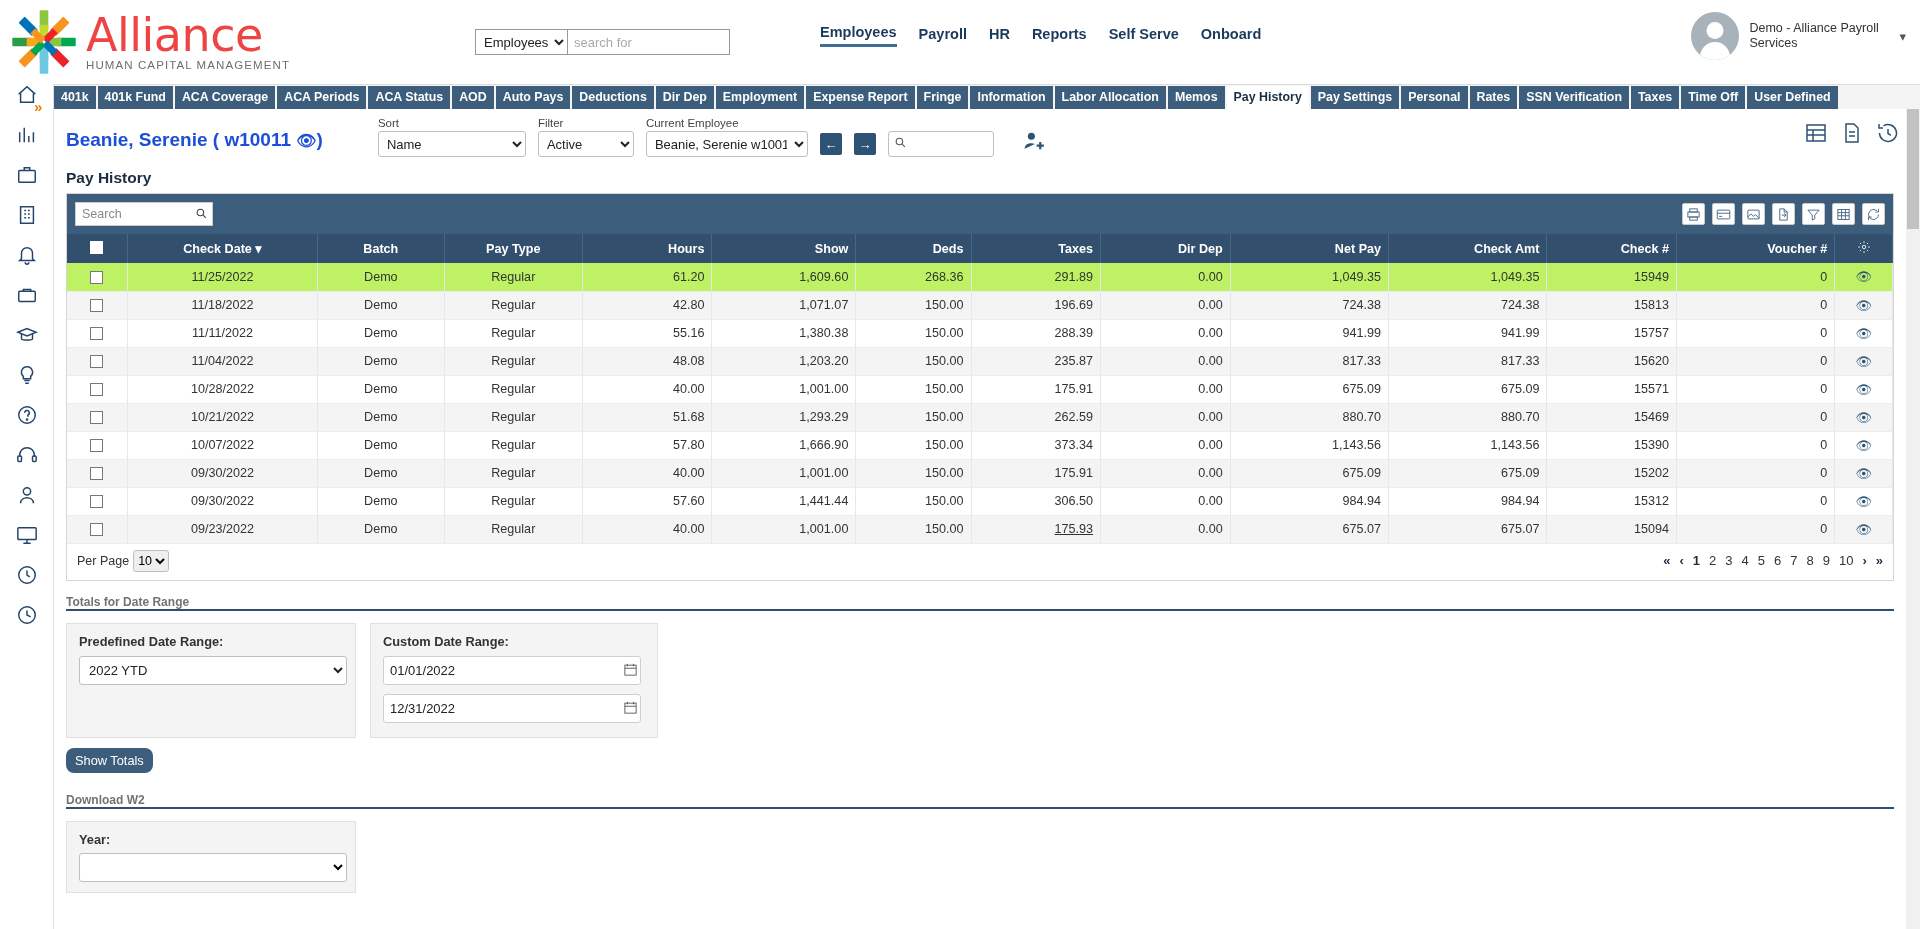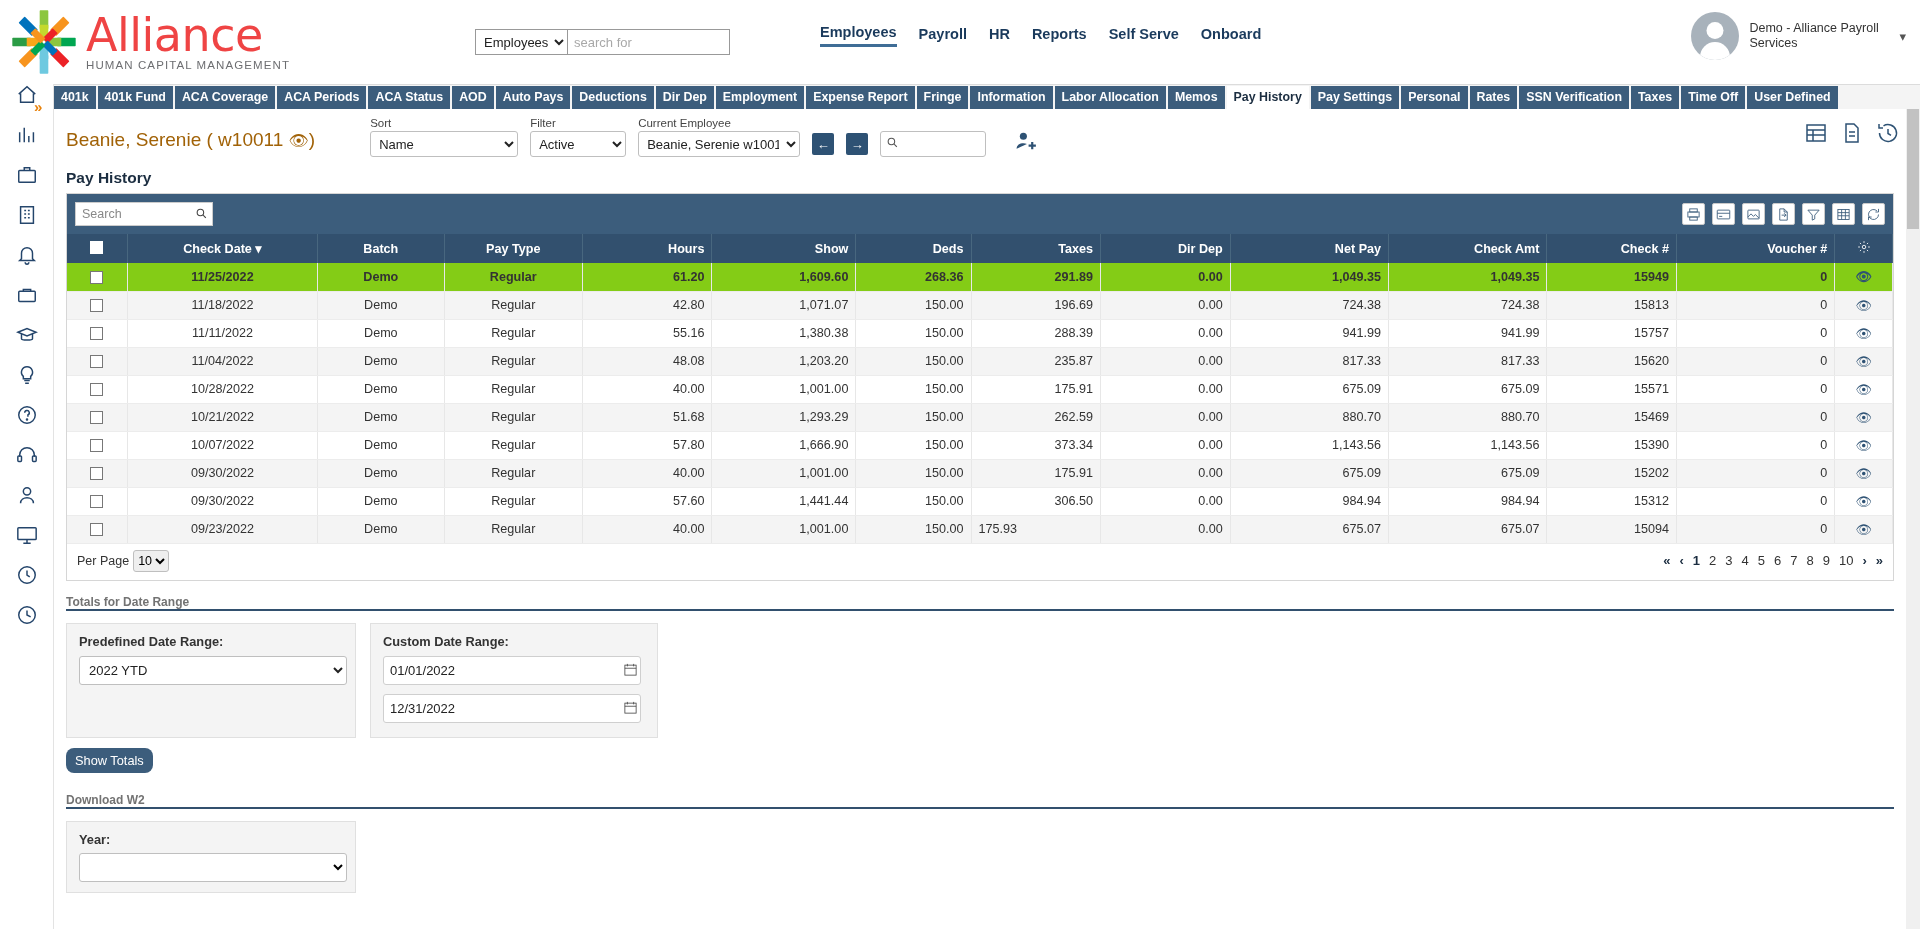--- a/index.html
+++ b/index.html
@@ -61,21 +61,21 @@
     display:flex; flex-direction:column; align-items:center; gap:14px;
   }
   .sb-ic { width:26px; height:26px; color:#24456b; display:flex; align-items:center; justify-content:center; }
   .sb-ic svg { width:22px; height:22px; fill:none; stroke:#24456b; stroke-width:1.6; }
   .sb-expand { position:absolute; left:34px; top:14px; color:#e8820c; font-size:15px; font-weight:bold; }
 
   
   .content { position:absolute; left:54px; top:109px; right:14px; bottom:0; overflow:hidden; }
 
   .emp-header { display:flex; align-items:flex-start; padding:8px 0 0 12px; height:52px; }
-  .emp-name { font-size:19px; font-weight:normal; color:#a16207; padding-top:12px; }
+  .emp-name { font-size:19px; font-weight:bold; color:#1d4ed8; padding-top:12px; }
   .eye-in-name { font-size:16px; }
 
   .ctlgroup { display:flex; align-items:flex-end; gap:12px; margin-left:55px; }
   .ctl { display:flex; flex-direction:column; }
   .ctl label { font-size:11.5px; color:#444; margin-bottom:2px; }
   .ctl select {
     height:26px; border:1px solid #bfbfbf; border-radius:3px; background:#fff;
     font-size:13px; padding:2px 4px; color:#222; font-family:"Liberation Sans", sans-serif;
   }
   .sel-sort { width:148px; }
@@ -119,21 +119,21 @@
   table.grid { width:100%; border-collapse:collapse; table-layout:fixed; }
   table.grid th {
     background:#32506e; color:#fff; font-size:12.6px; font-weight:bold;
     padding:6px 7px; border-right:1px solid #48677f; height:29px;
   }
   table.grid td {
     font-size:12.6px; padding:5px 7px; border-right:1px solid #e7e7e7;
     border-bottom:1px solid #ececec; color:#333; height:28px;
   }
   tr.row-alt td { background:#f4f4f4; }
-  tr.row-hl td { background:#84cc16;font-weight:bold; }
+  tr.row-hl td { background:#bef264; }
   .cbx { width:13px; height:13px; border:1px solid #777; background:#fff; display:inline-block; vertical-align:middle;}
   .cbx-hd { width:13px; height:13px; border:1px solid #fff; background:#fff; display:inline-block; }
   .eye { color:#2e5274; font-size:13px; }
   .gear-th svg { width:14px; height:14px; stroke:#fff; fill:none; stroke-width:1.5; }
 
   .gridfoot { display:flex; align-items:center; justify-content:space-between; padding:6px 10px 8px 10px; }
   .perpage { display:flex; align-items:center; gap:4px; font-size:12.5px; color:#333; }
   .perpage select { height:22px; font-size:12.5px; border:1px solid #bfbfbf; border-radius:3px; font-family:"Liberation Sans", sans-serif;}
   .pager { display:flex; align-items:center; gap:9px; font-size:13px; color:#333; }
   .pager .pg { cursor:pointer; }
@@ -689,21 +689,21 @@
             <td style="text-align: center;"><span class="eye">👁</span></td>
           </tr>
           <tr class="row-alt">
             <td style="text-align: center;"><span class="cbx"></span></td>
             <td style="text-align: center;">09/23/2022</td>
             <td style="text-align: center;">Demo</td>
             <td style="text-align: center;">Regular</td>
             <td style="text-align: right;">40.00</td>
             <td style="text-align: right;">1,001.00</td>
             <td style="text-align: right;">150.00</td>
-            <td style="text-align: left;">175.93</td>
+            <td style="text-align: right; text-decoration: underline;">175.93</td>
             <td style="text-align: right;">0.00</td>
             <td style="text-align: right;">675.07</td>
             <td style="text-align: right;">675.07</td>
             <td style="text-align: right;">15094</td>
             <td style="text-align: right;">0</td>
             <td style="text-align: center;"><span class="eye">👁</span></td>
           </tr>
         </tbody>
     </table>
 

